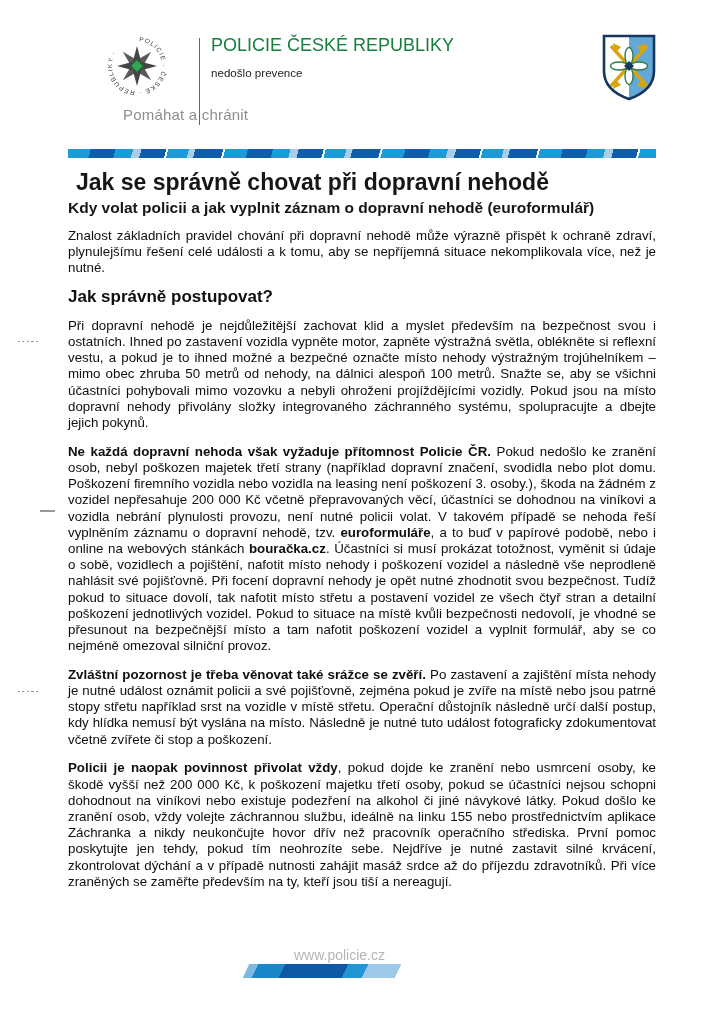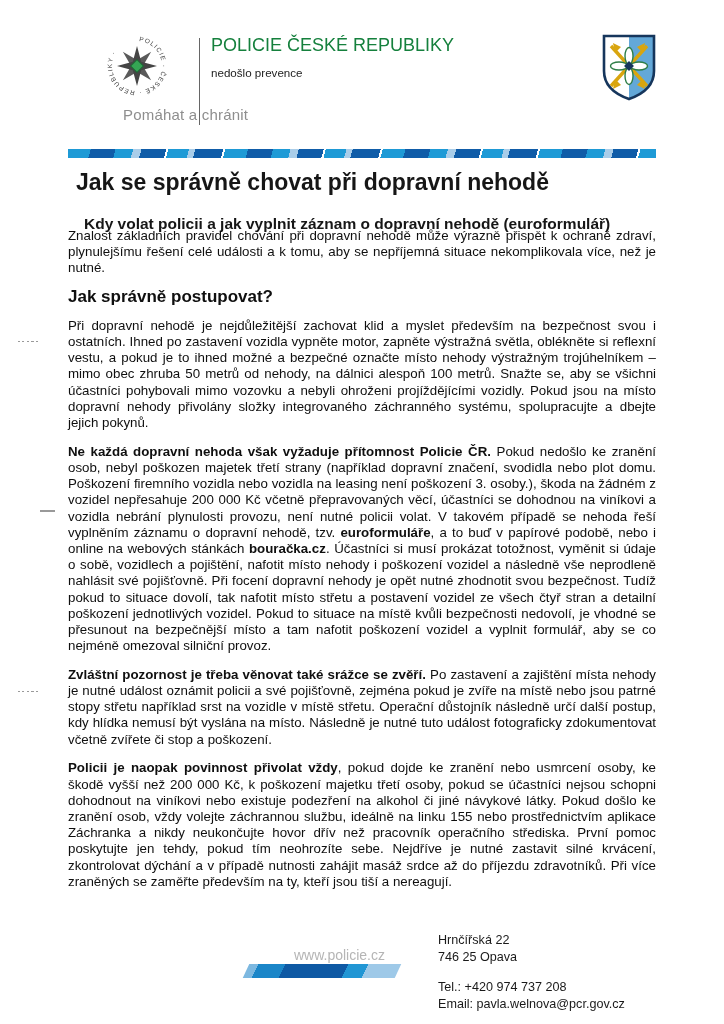--- a/index.html
+++ b/index.html
@@ -20,21 +20,21 @@
   
   .bar{
     background:repeating-linear-gradient(105deg,
       #1e9ad6 0 22px,#0f5ca8 22px 46px,#1e9ad6 46px 63px,#a9cde9 63px 71px,
       #0f5ca8 71px 95px,#ffffff 95px 97px,#1e9ad6 97px 117px,#a9cde9 117px 123px,
       #0f5ca8 123px 150px,#ffffff 150px 152px);
   }
   .top-bar{position:absolute;left:68px;top:149px;width:588px;height:9px;}
   
   .doc-title{position:absolute;left:76px;top:168px;margin:0;font-size:23px;line-height:28px;font-weight:bold;color:#161616;white-space:nowrap;}
-  .doc-subtitle{position:absolute;left:68px;top:198px;margin:16px;font-size:15.5px;line-height:19px;font-weight:bold;color:#161616;white-space:nowrap;}
+  .doc-subtitle{position:absolute;left:68px;top:198px;margin:0;font-size:15.5px;line-height:19px;font-weight:bold;color:#161616;white-space:nowrap;}
   
   .body-text{position:absolute;left:68px;top:228px;width:588px;font-size:13.3px;line-height:16.2px;text-align:justify;color:#0f0f0f;}
   .body-text p{margin:0 0 12.5px 0;}
   .body-text h3{margin:0 0 12.5px 0;font-size:17px;line-height:16.2px;font-weight:bold;}
   
   .fold-dash{position:absolute;width:21px;height:1px;
     background:repeating-linear-gradient(90deg,#9a9a9a 0 2px,transparent 2px 4.5px);}
   .fold-dash.m1{left:18px;top:341px;}
   .fold-dash.m2{left:18px;top:691px;}
   .fold-center{position:absolute;left:40px;top:510px;width:15px;height:2px;background:#999;}
@@ -112,21 +112,14 @@
     <p><b>Zvláštní pozornost je třeba věnovat také srážce se zvěří.</b><span> Po zastavení a zajištění místa nehody je nutné událost oznámit policii a své pojišťovně, zejména pokud je zvíře na místě nebo jsou patrné stopy střetu například srst na vozidle v místě střetu. Operační důstojník následně určí další postup, kdy hlídka nemusí být vyslána na místo. Následně je nutné tuto událost fotograficky zdokumentovat včetně zvířete či stop a poškození.</span></p>
     <p><b>Policii je naopak povinnost přivolat vždy</b><span>, pokud dojde ke zranění nebo usmrcení osoby, ke škodě vyšší než 200 000 Kč, k poškození majetku třetí osoby, pokud se účastníci nejsou schopni dohodnout na viníkovi nebo existuje podezření na alkohol či jiné návykové látky. Pokud došlo ke zranění osob, vždy volejte záchrannou službu, ideálně na linku 155 nebo prostřednictvím aplikace Záchranka a nikdy neukončujte hovor dřív než pracovník operačního střediska. První pomoc poskytujte jen tehdy, pokud tím neohrozíte sebe. Nejdříve je nutné zastavit silné krvácení, zkontrolovat dýchání a v případě nutnosti zahájit masáž srdce až do příjezdu zdravotníků. Při více zraněných se zaměřte především na ty, kteří jsou tiší a nereagují.</span></p>
   </div>
 
   <div class="fold-dash m1"></div>
   <div class="fold-center"></div>
   <div class="fold-dash m2"></div>
 
   <div class="site-url">www.policie.cz</div>
   <div class="footer-bar"></div>
-  <div class="contact-block">
-    <div>Hrnčířská 22</div>
-    <div>746 25 Opava</div>
-    <div class="contact-gap"></div>
-    <div>Tel.: +420 974 737 208</div>
-    <div>Email: pavla.welnova@pcr.gov.cz</div>
-  </div>
 
 </div>
 
 </body></html>

